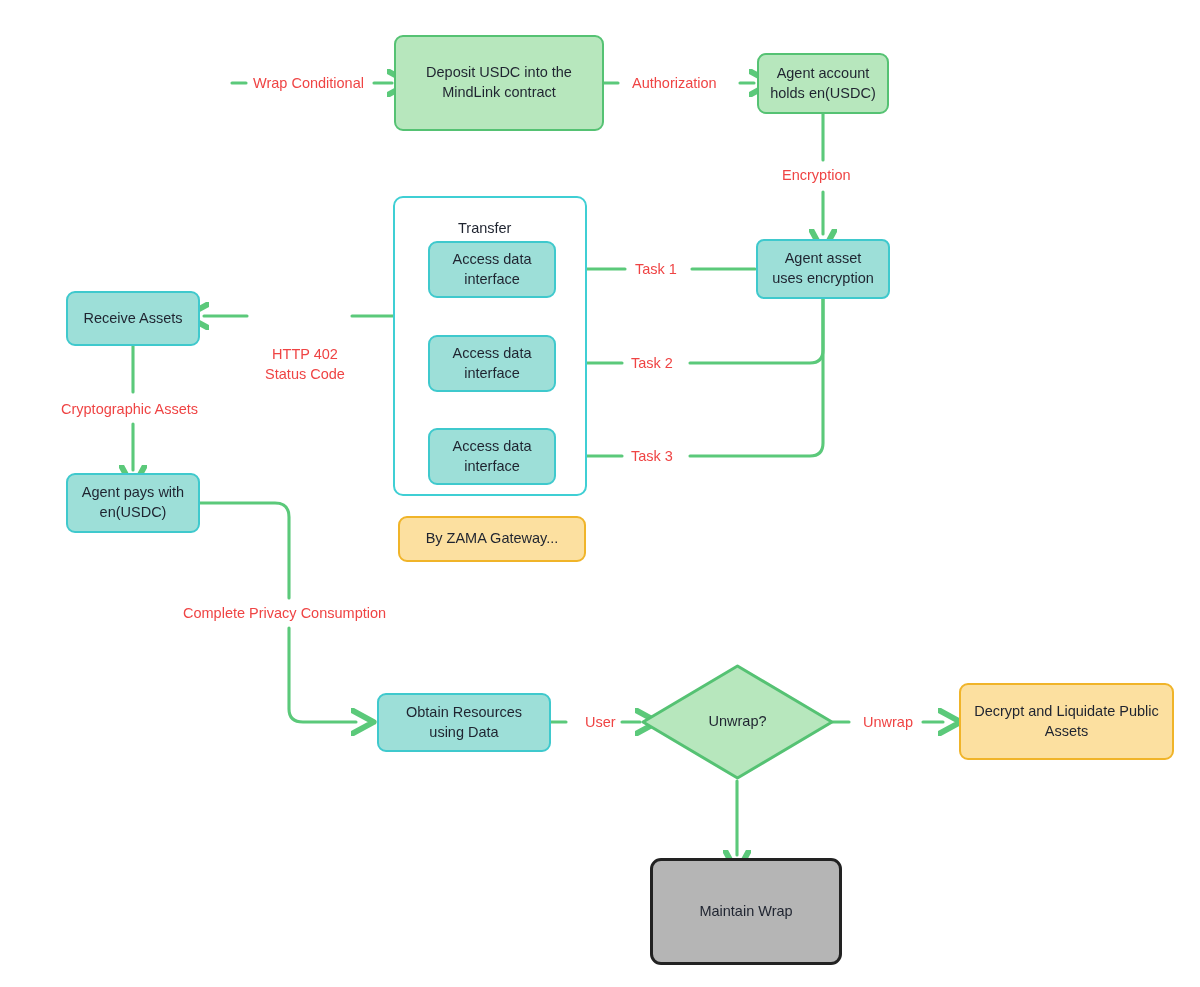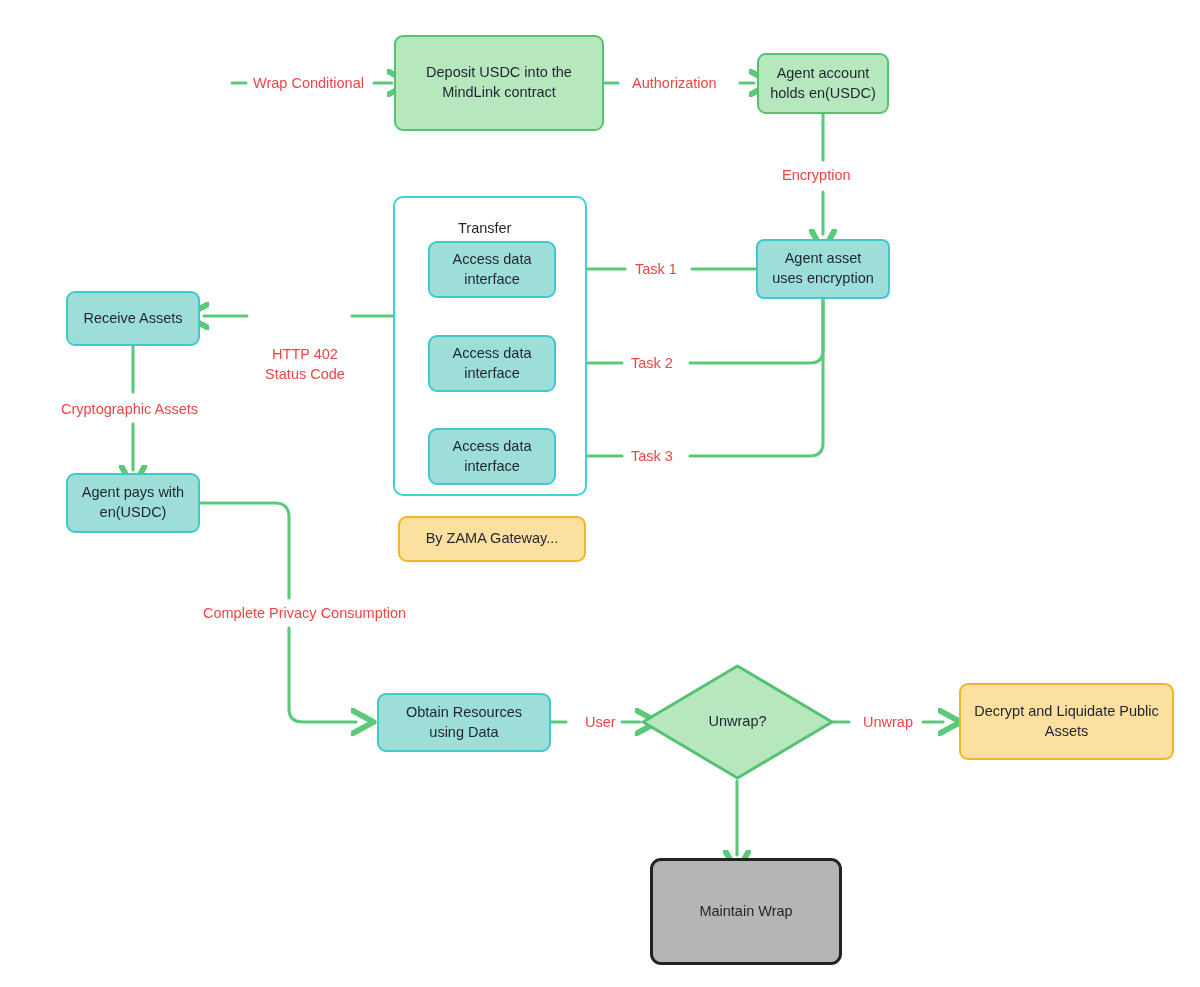--- a/index.html
+++ b/index.html
@@ -271,20 +271,20 @@
 
   <div class="edge-label" style="left:628px; top:447px;">Task 3</div>
 
   <div class="edge-label" style="left:253px; top:298px; width:98px;margin-top:47px;">
     <div>HTTP 402</div>
     <div>Status Code</div>
   </div>
 
   <div class="edge-label" style="left:58px; top:400px;">Cryptographic Assets</div>
 
-  <div class="edge-label" style="left:180px; top:604px;margin-left:20px;">Complete Privacy Consumption</div>
+  <div class="edge-label" style="left:180px; top:604px;">Complete Privacy Consumption</div>
 
   <div class="edge-label" style="left:582px; top:713px;">User</div>
 
   <div class="edge-label" style="left:860px; top:713px;">Unwrap</div>
 
 
 </div>
 
 </body></html>

